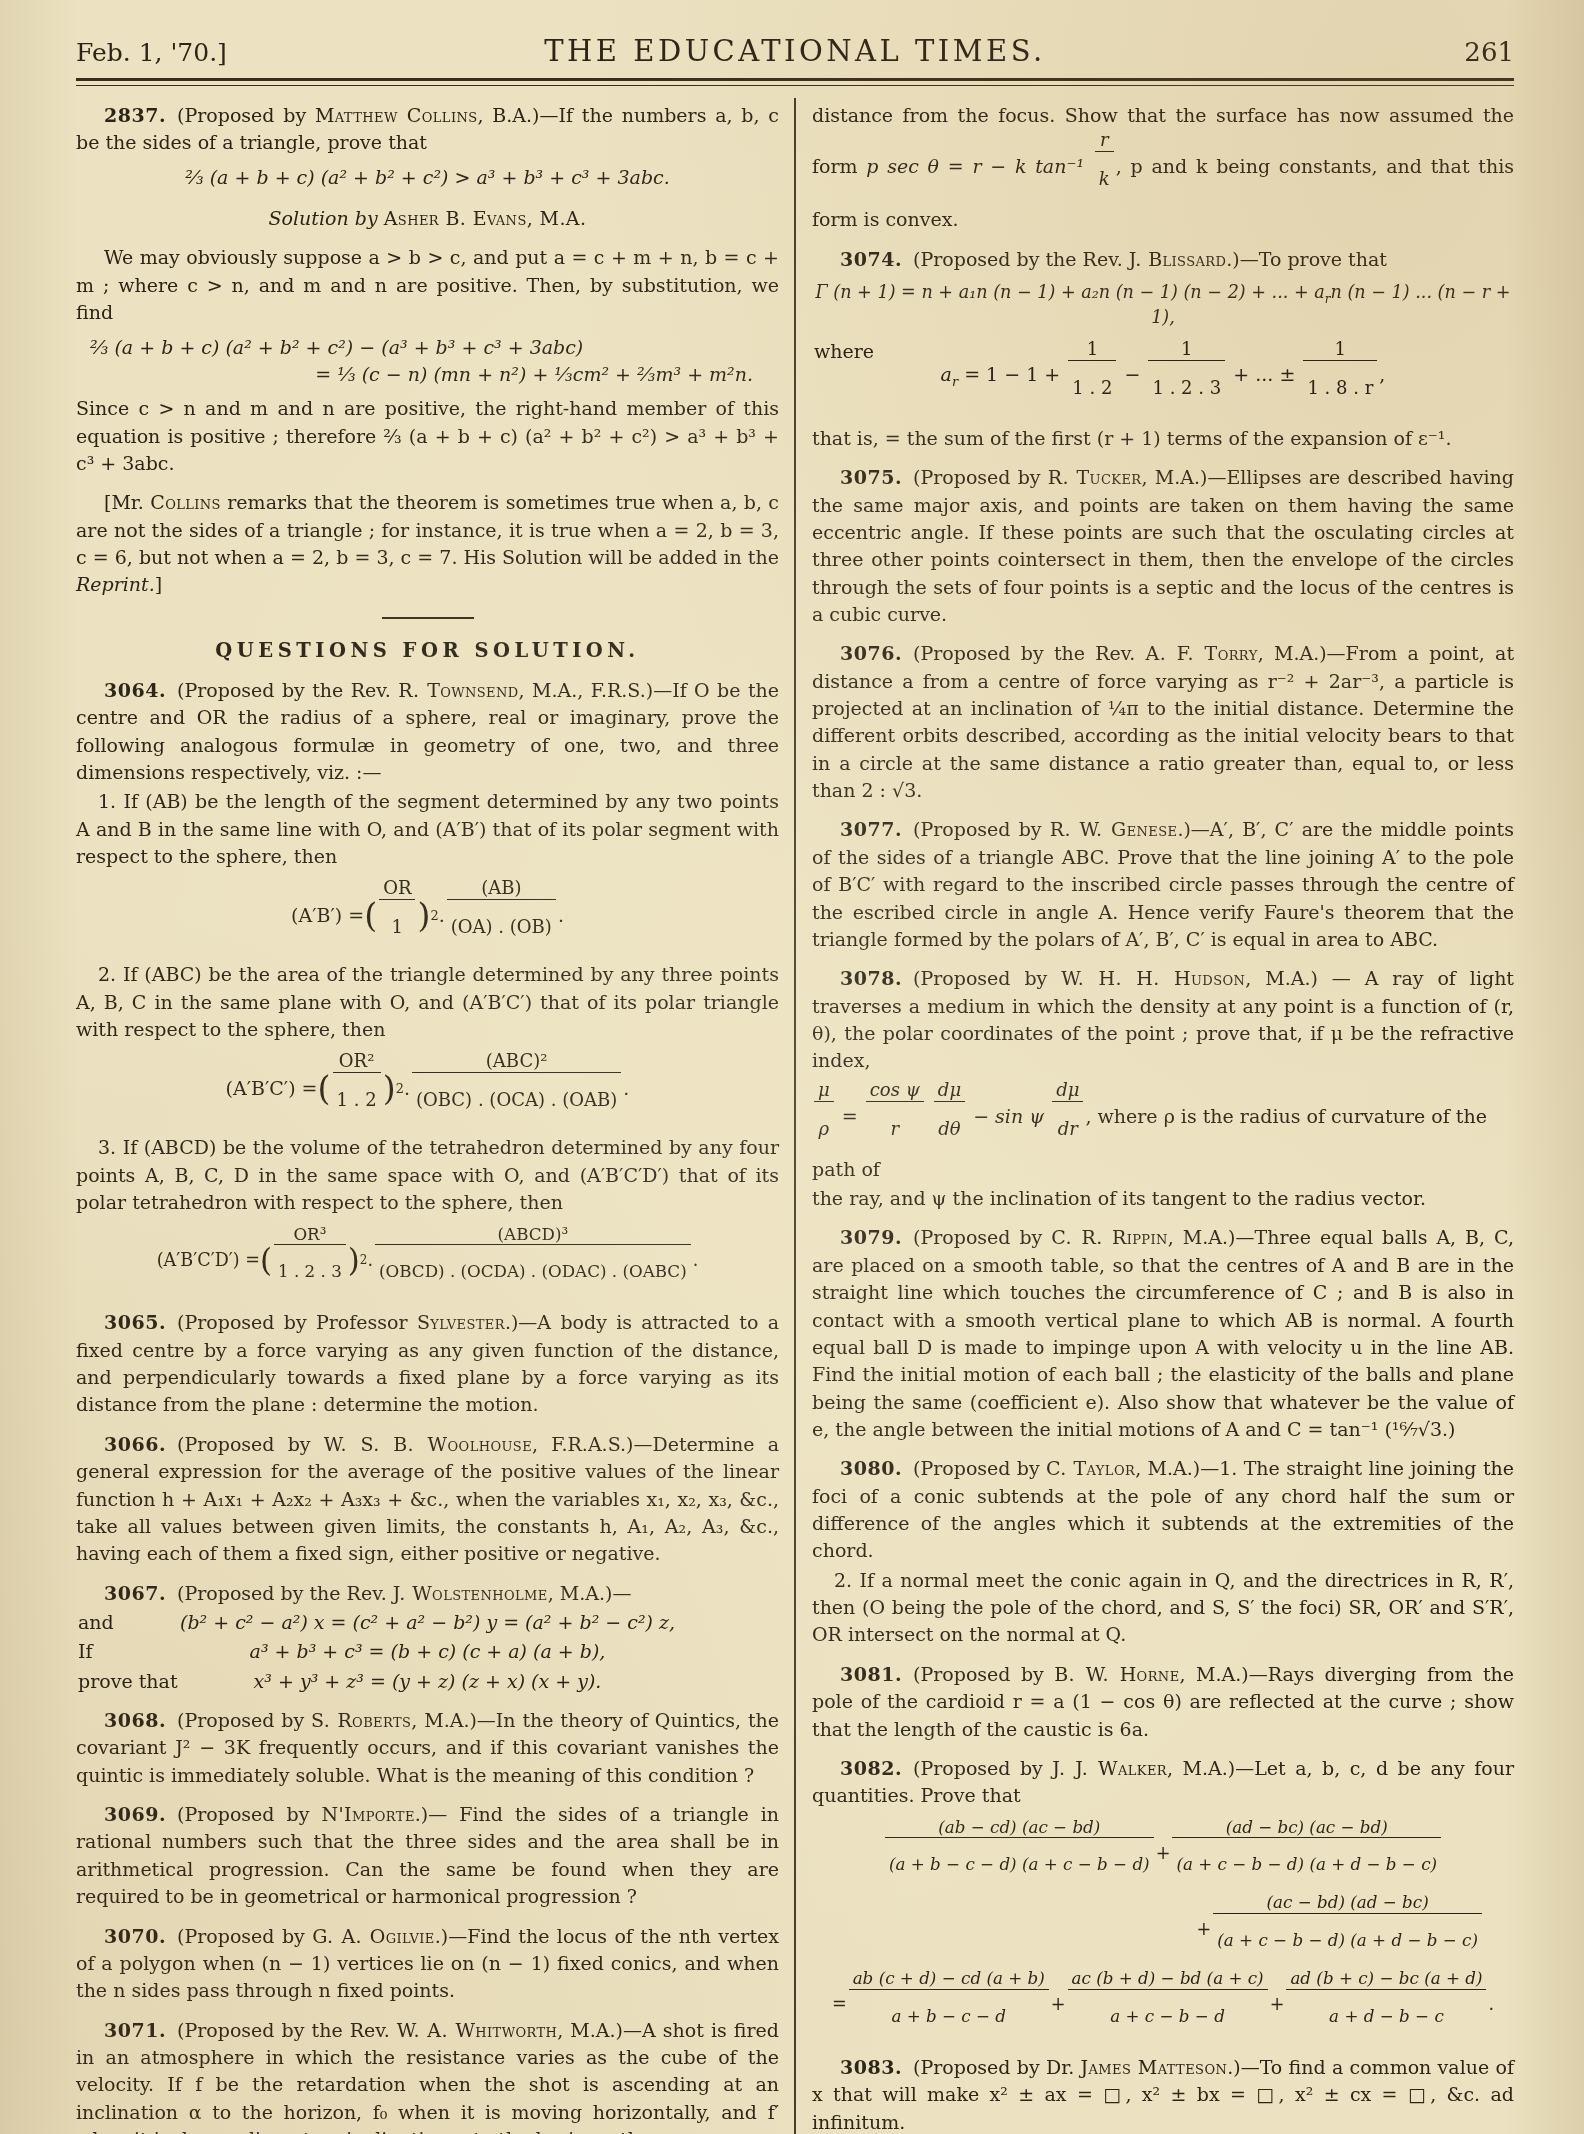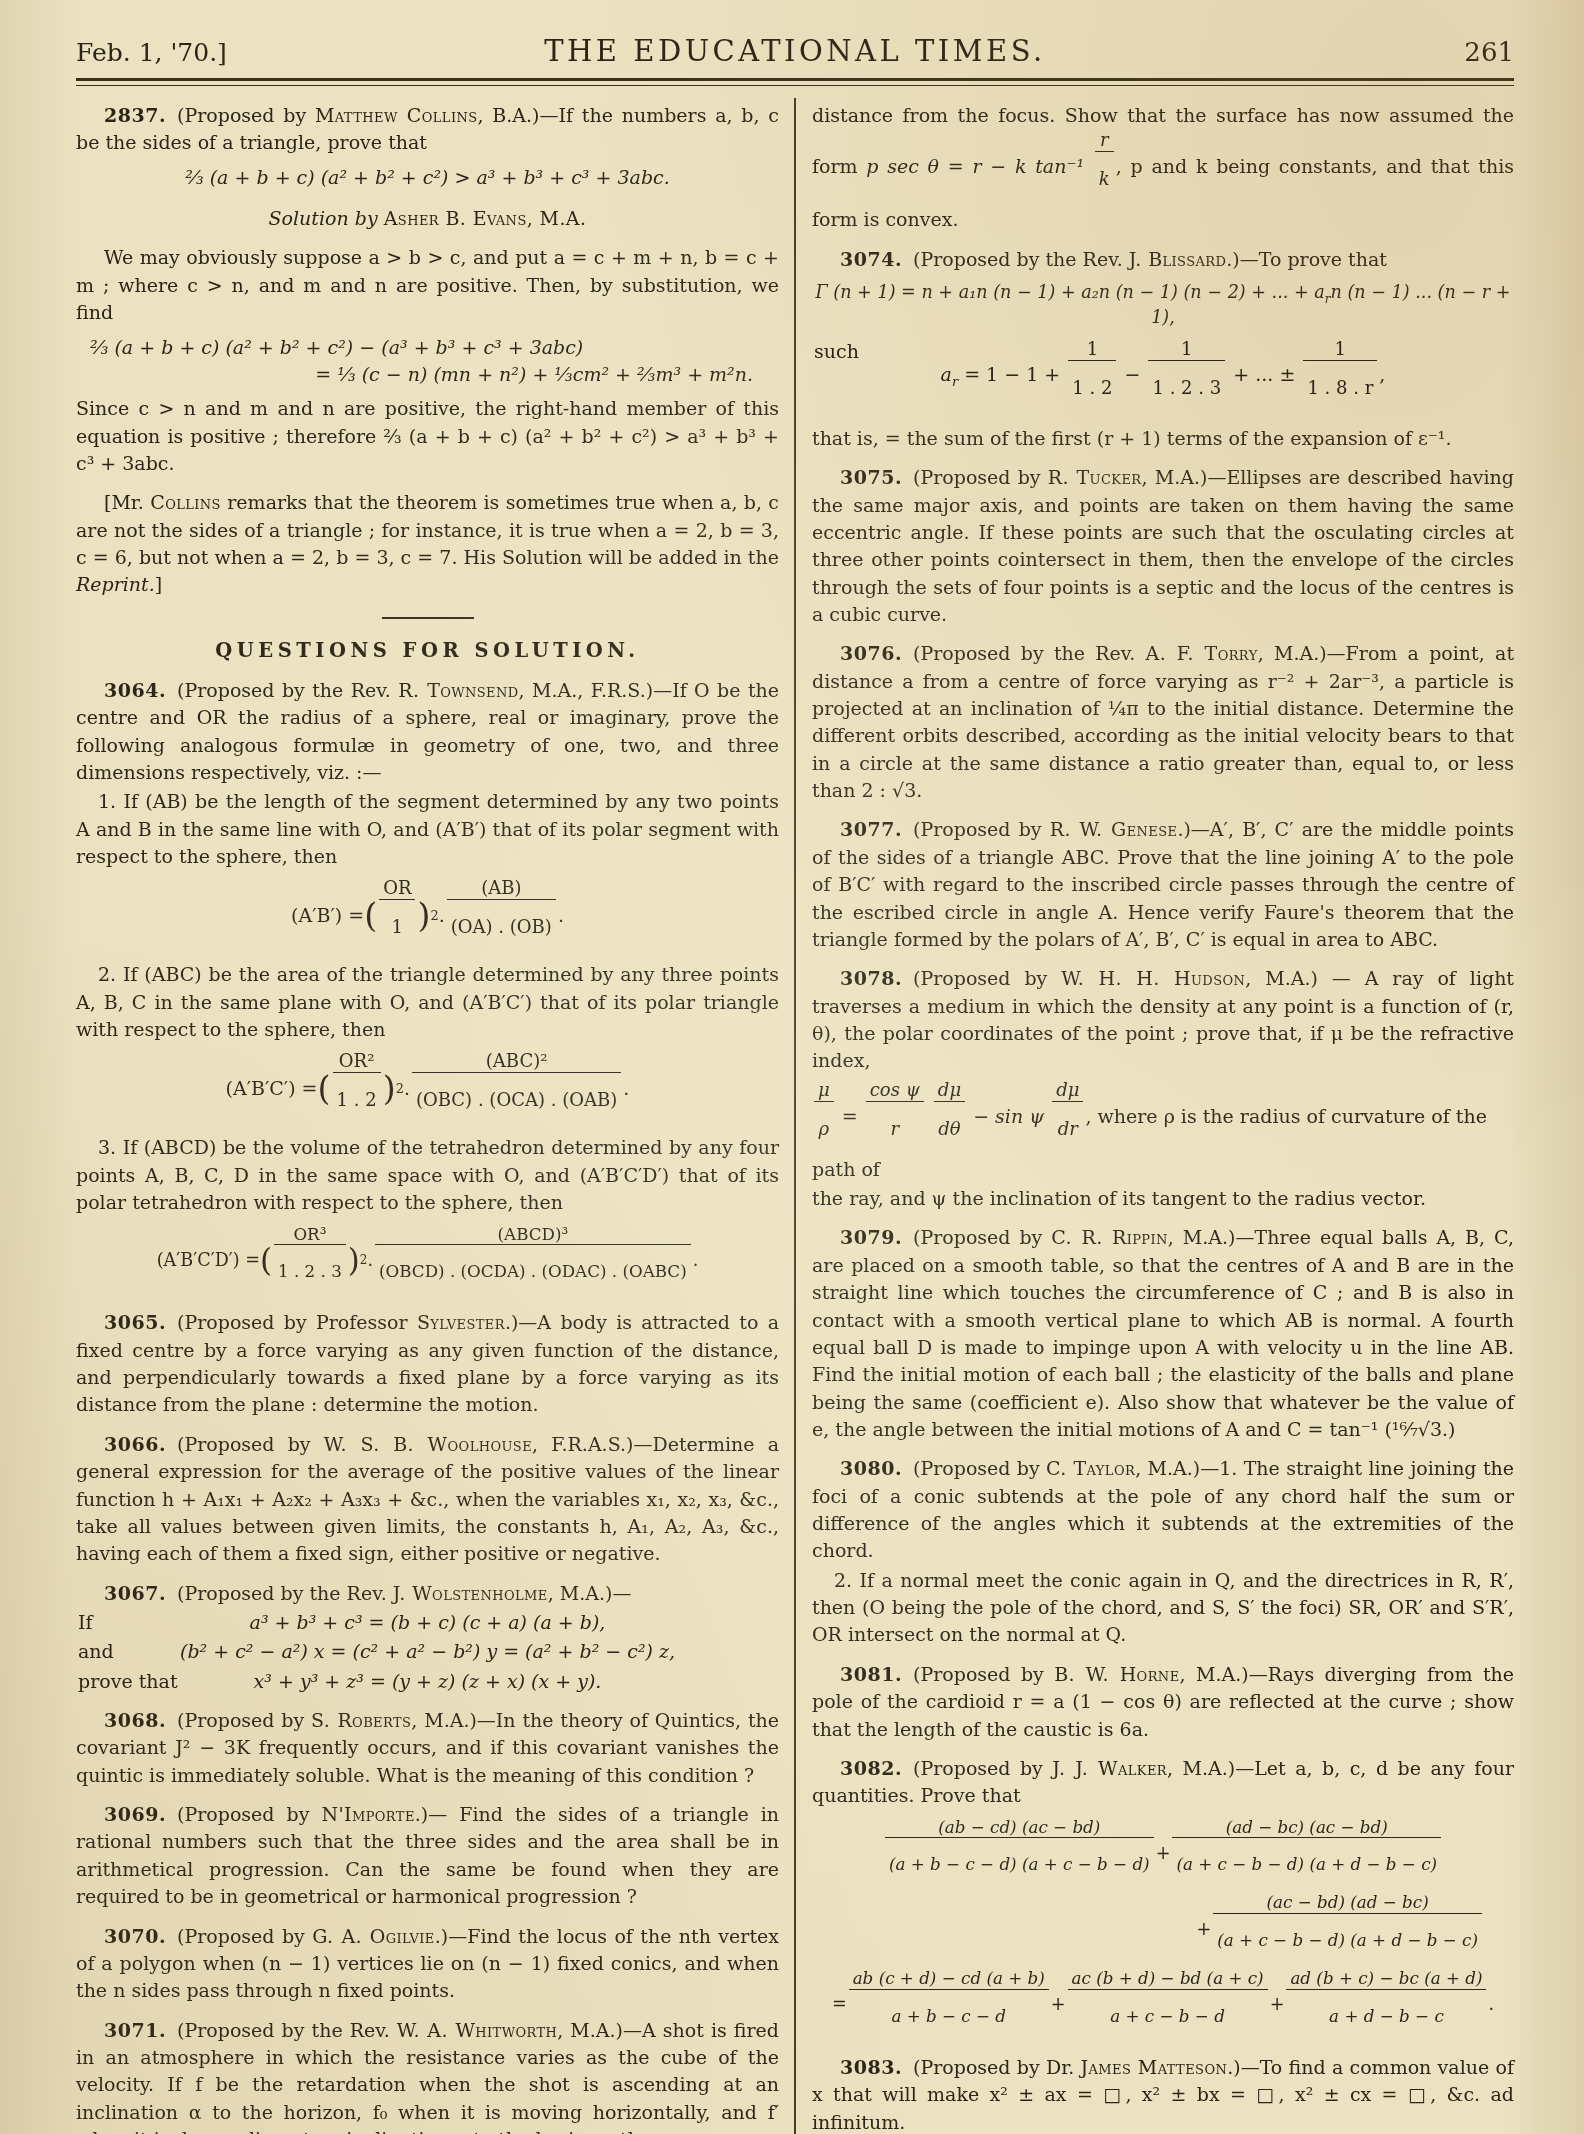--- a/index.html
+++ b/index.html
@@ -153,22 +153,22 @@
           </span>
           <span>.</span>
         </div>
 
       <p class="prob"><span class="num">3065.</span><span>(Proposed by Professor </span><span class="sc">Sylvester</span><span>.)—A body is attracted to a fixed centre by a force varying as any given function of the distance, and perpendicularly towards a fixed plane by a force varying as its distance from the plane :  determine the motion.</span></p>
 
       <p class="prob"><span class="num">3066.</span><span>(Proposed by </span><span class="sc">W. S. B. Woolhouse</span><span>, F.R.A.S.)—Determine a general expression for the average of the positive values of the linear function  h + A₁x₁ + A₂x₂ + A₃x₃ + &amp;c., when the variables x₁, x₂, x₃, &amp;c., take all values between given limits, the constants h, A₁, A₂, A₃, &amp;c., having each of them a fixed sign, either positive or negative.</span></p>
 
       <p class="prob"><span class="num">3067.</span><span>(Proposed by the Rev. </span><span class="sc">J. Wolstenholme</span><span>, M.A.)—</span></p>
 
+      <div class="eqrow"><span class="lbl">and</span><span class="it">(b² + c² − a²) x = (c² + a² − b²) y = (a² + b² − c²) z,</span></div>
       <div class="eqrow"><span class="lbl">If</span><span class="it">a³ + b³ + c³ = (b + c) (c + a) (a + b),</span></div>
-      <div class="eqrow"><span class="lbl">and</span><span class="it">(b² + c² − a²) x = (c² + a² − b²) y = (a² + b² − c²) z,</span></div>
       <div class="eqrow"><span class="lbl">prove that</span><span class="it">x³ + y³ + z³ = (y + z) (z + x) (x + y).</span></div>
 
       <p class="prob"><span class="num">3068.</span><span>(Proposed by </span><span class="sc">S. Roberts</span><span>, M.A.)—In the theory of Quintics, the covariant J² − 3K frequently occurs, and if this covariant vanishes the quintic is immediately soluble.   What is the meaning of this condition ?</span></p>
 
       <p class="prob"><span class="num">3069.</span><span>(Proposed by </span><span class="sc">N'Importe</span><span>.)— Find the sides of a triangle in rational numbers such that the three sides and the area shall be in arithmetical progression.   Can the same be found when they are required to be in geometrical or harmonical progression ?</span></p>
 
       <p class="prob"><span class="num">3070.</span><span>(Proposed by </span><span class="sc">G. A. Ogilvie</span><span>.)—Find the locus of the nth vertex of a polygon when (n − 1) vertices lie on (n − 1) fixed conics, and when the n sides pass through n fixed points.</span></p>
 
       <p class="prob"><span class="num">3071.</span><span>(Proposed by the Rev. </span><span class="sc">W. A. Whitworth</span><span>, M.A.)—A shot is fired in an atmosphere in which the resistance varies as the cube of the velocity.   If f be the retardation when the shot is ascending at an inclination α to the horizon,  f₀ when it is moving horizontally, and f′ when it is descending at an inclination α to the horizon, then</span></p>
 
@@ -213,21 +213,21 @@
 
       <p class="noind" style="margin-top:4px;"><span>distance from the focus.   Show that the surface has now assumed the form  </span><span class="it">p sec θ = r − k tan⁻¹ </span><span class="frac it">
             <span class="nu">r</span>
             <span class="de">k</span>
           </span><span>,  p and k being constants, and that this form is convex.</span></p>
 
       <p class="prob"><span class="num">3074.</span><span>(Proposed by the Rev. </span><span class="sc">J. Blissard</span><span>.)—To prove that</span></p>
 
       <div class="eq eqflow tight"><span class="it">Γ (n + 1) = n + a₁n (n − 1) + a₂n (n − 1) (n − 2) +  ...  + a</span><span class="it sub">r</span><span class="it">n (n − 1) ... (n − r + 1),</span></div>
 
-      <div class="eqrow"><span class="lbl">such</span><span><span class="it">a</span><span class="it sub">r</span><span>  =  1 − 1 + </span><span class="frac">
+      <div class="eqrow"><span class="lbl">where</span><span><span class="it">a</span><span class="it sub">r</span><span>  =  1 − 1 + </span><span class="frac">
               <span class="nu">1</span>
               <span class="de">1 . 2</span>
             </span><span> − </span><span class="frac">
               <span class="nu">1</span>
               <span class="de">1 . 2 . 3</span>
             </span><span> +  ...  ± </span><span class="frac">
               <span class="nu">1</span>
               <span class="de">1 . 8 . r</span>
             </span><span>,</span></span></div>
 

